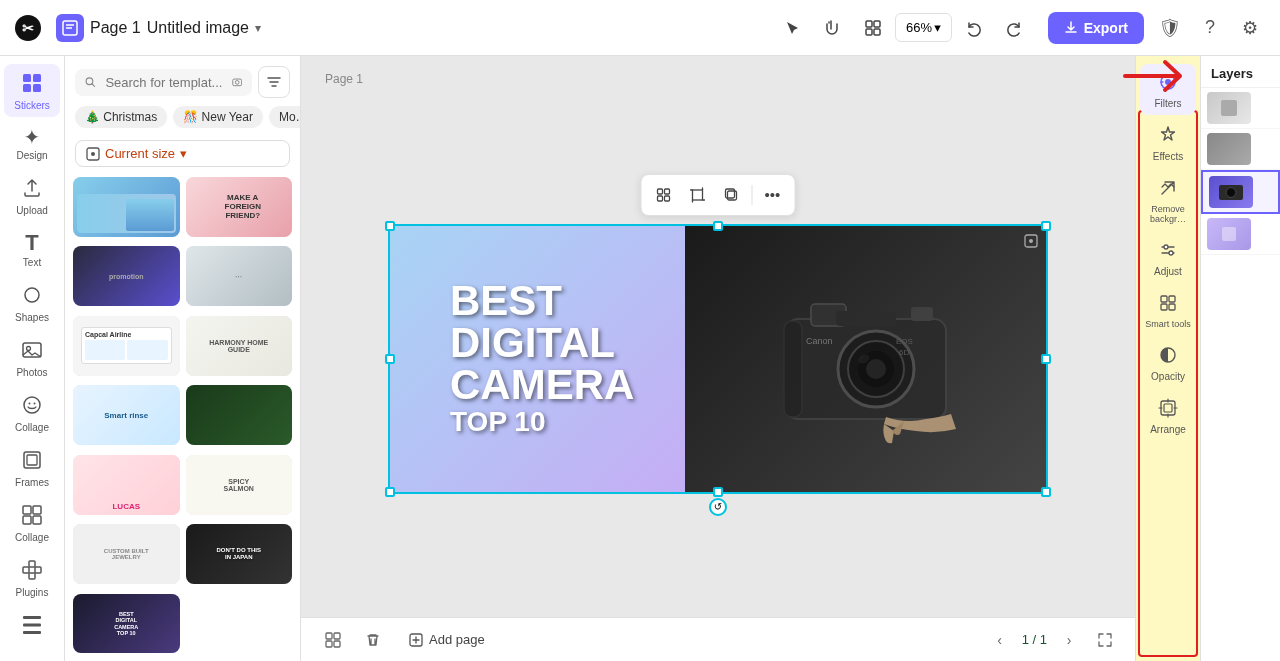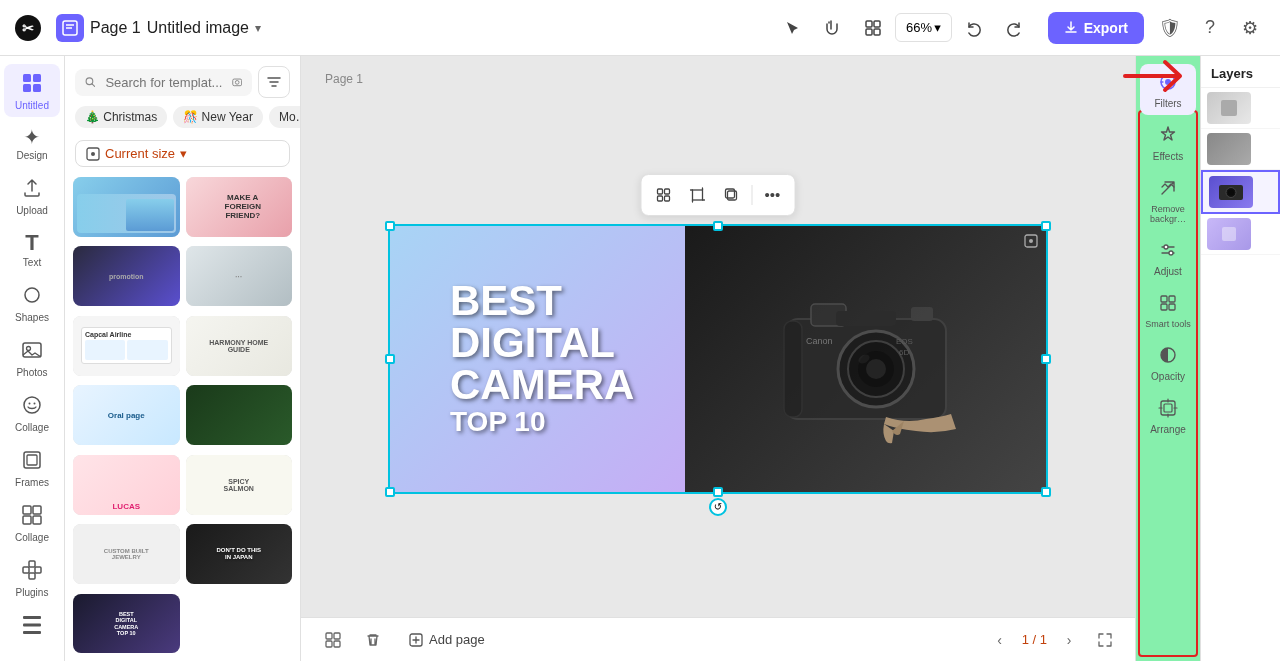--- a/index.html
+++ b/index.html
@@ -346,21 +346,21 @@
       position: absolute;
       top: 8px;
       right: 8px;
       color: #aaa;
       font-size: 16px;
     }
 
     
     .right-panel {
       width: 65px;
-      background: #86efac;
+      background: #fef9c3;
       border-left: 1px solid #e0e0e0;
       display: flex; flex-direction: column;
       align-items: center;
       padding: 8px 0;
       gap: 2px;
       position: relative;
     }
     .red-border-box {
       position: absolute;
       top: 54px;
@@ -542,21 +542,21 @@
   <div class="icon-sidebar">
     <div class="sidebar-item active">
       <span class="sidebar-icon">
         <svg width="22" height="22" viewBox="0 0 22 22">
             <rect x="2" y="2" width="8" height="8" rx="1.5" fill="#6c63ff"></rect>
             <rect x="12" y="2" width="8" height="8" rx="1.5" fill="#6c63ff"></rect>
             <rect x="2" y="12" width="8" height="8" rx="1.5" fill="#6c63ff"></rect>
             <rect x="12" y="12" width="8" height="8" rx="1.5" fill="#6c63ff"></rect>
           </svg>
       </span>
-      <span>Untitled</span>
+      <span>Stickers</span>
     </div>
     <div class="sidebar-item">
       <span class="sidebar-icon">✦</span>
       <span>Design</span>
     </div>
     <div class="sidebar-item">
       <span class="sidebar-icon">
         <svg width="22" height="22" viewBox="0 0 22 22">
             <path d="M11 3v11M7 7l4-4 4 4M4 16v2a1 1 0 001 1h12a1 1 0 001-1v-2" stroke="#555" stroke-width="1.5" fill="none" stroke-linecap="round" stroke-linejoin="round"></path>
           </svg>
@@ -715,21 +715,21 @@
         </div>
       </div>
 
       <div class="template-card">
         <div class="template-card-inner" style="background:linear-gradient(135deg,#f5f5f0,#e8e8e0);">
           <span style="font-size:7px;font-weight:600;color:#555;text-shadow:none;text-align:center;">HARMONY HOME<br>GUIDE</span>
         </div>
       </div>
       <div class="template-card">
         <div class="template-card-inner" style="background:linear-gradient(135deg,#e8f4ff,#c8e8ff);">
-          <span style="font-size:8px;font-weight:700;color:#1a5c8c;text-shadow:none;">Oral page</span>
+          <span style="font-size:8px;font-weight:700;color:#1a5c8c;text-shadow:none;">Smart rinse</span>
         </div>
       </div>
 
       <div class="template-card">
         <div class="template-card-inner" style="background:linear-gradient(135deg,#1a3a1a,#2a5a2a);">
           <span style="font-size:7px;font-weight:700;color:#90ee90;text-shadow:none;text-align:center;"></span>
         </div>
       </div>
       <div class="template-card">
         <div class="template-card-inner" style="background:linear-gradient(135deg,#ffe4e8,#ffd0d8);">
@@ -874,21 +874,21 @@
       <button class="add-page-btn">
         <svg width="14" height="14" viewBox="0 0 14 14">
             <rect x="1" y="1" width="12" height="12" rx="2" fill="none" stroke="#555" stroke-width="1.3"></rect>
             <line x1="7" y1="4" x2="7" y2="10" stroke="#555" stroke-width="1.3" stroke-linecap="round"></line>
             <line x1="4" y1="7" x2="10" y2="7" stroke="#555" stroke-width="1.3" stroke-linecap="round"></line>
           </svg>
         <span>Add page</span>
       </button>
       <div style="margin-left:auto;display:flex;align-items:center;gap:8px;">
         <button class="page-nav-btn">‹</button>
-        <span style="font-size:13px;color:#c2410c;">
+        <span style="font-size:13px;color:#14532d;">
           <span>1</span>
           <span>/</span>
           <span>1</span>
         </span>
         <button class="page-nav-btn">›</button>
         <button class="page-nav-btn">
           <svg width="14" height="14" viewBox="0 0 14 14">
               <path d="M1 5V1h4M9 1h4v4M13 9v4H9M5 13H1V9" stroke="#666" stroke-width="1.3" fill="none" stroke-linecap="round" stroke-linejoin="round"></path>
             </svg>
         </button>

